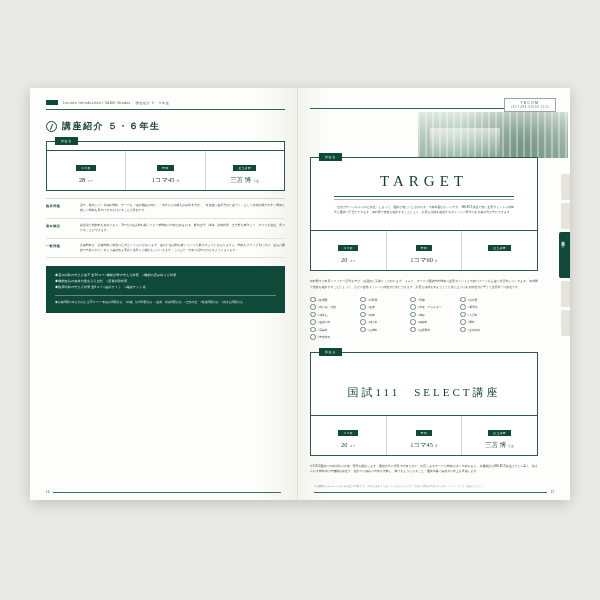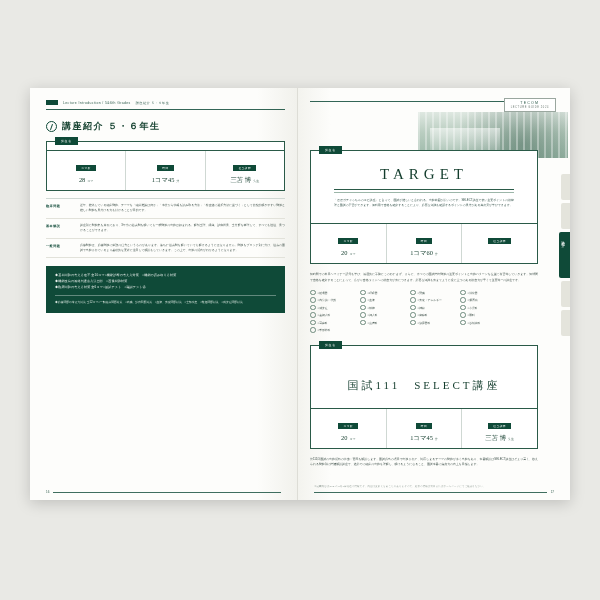--- a/index.html
+++ b/index.html
@@ -24,21 +24,21 @@
     box-sizing:border-box;
   }
   .page-left{
     width:268px;
     padding:12px 12px 10px 16px;
     border-right:1px solid #ddddd6;
     background:linear-gradient(to right,#fdfdfb 85%,#f1f1ec 100%);
   }
   .page-right{
     width:272px;
-    padding:5px 16px 10px 12px;
+    padding:12px 16px 10px 12px;
     background:linear-gradient(to left,#fdfdfb 88%,#f3f3ee 100%);
   }
   
   .runhead{
     display:flex;align-items:center;gap:5px;
     font-size:3.2px;letter-spacing:.4px;color:#3a6153;
     border-bottom:none;
     padding-bottom:2px;
   }
   .runhead .sq{width:12px;height:5px;background:#0f4a38;display:inline-block;}

